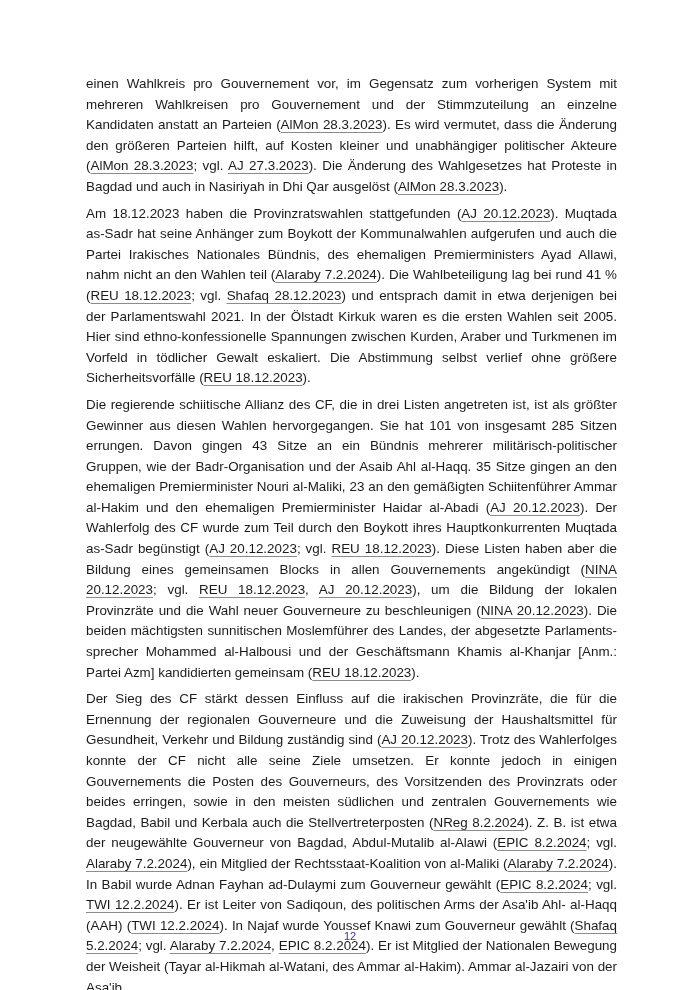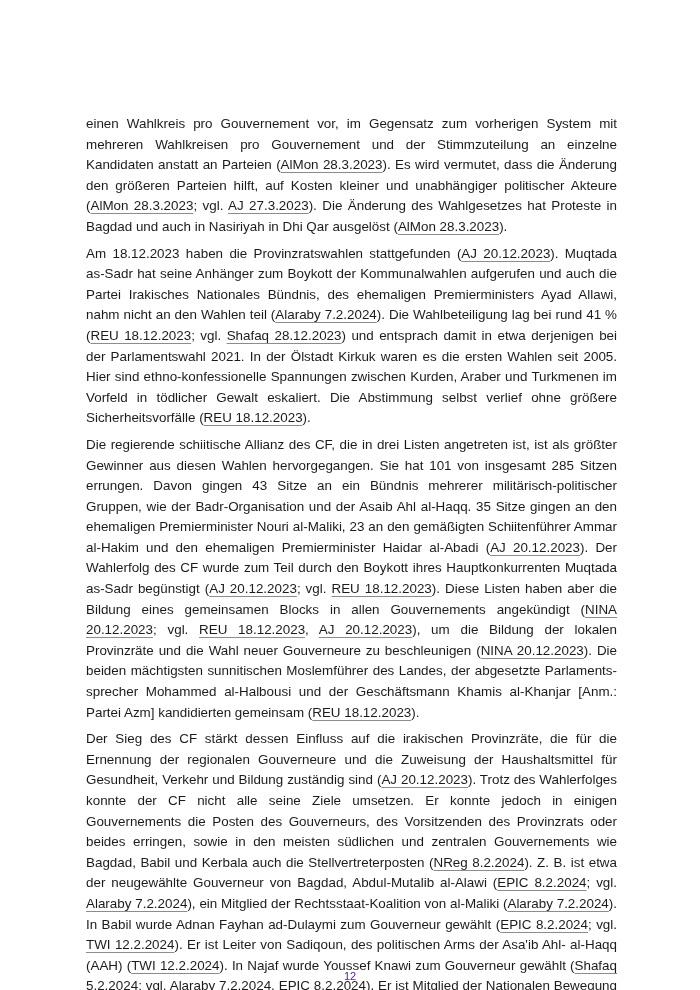--- a/index.html
+++ b/index.html
@@ -8,21 +8,20 @@
     height: 990px;
     background: #ffffff;
     position: relative;
     overflow: hidden;
     font-family: "Liberation Sans", sans-serif;
   }
   .page {
     position: absolute;
     inset: 0;
     background: #ffffff;
-    margin-top: 40px;
   }
   .body-text {
     position: absolute;
     top: 74px;
     left: 86px;
     width: 531px;
     color: #1b1b1b;
     font-size: 13.4px;
     line-height: 20.6px;
     text-align: justify;

